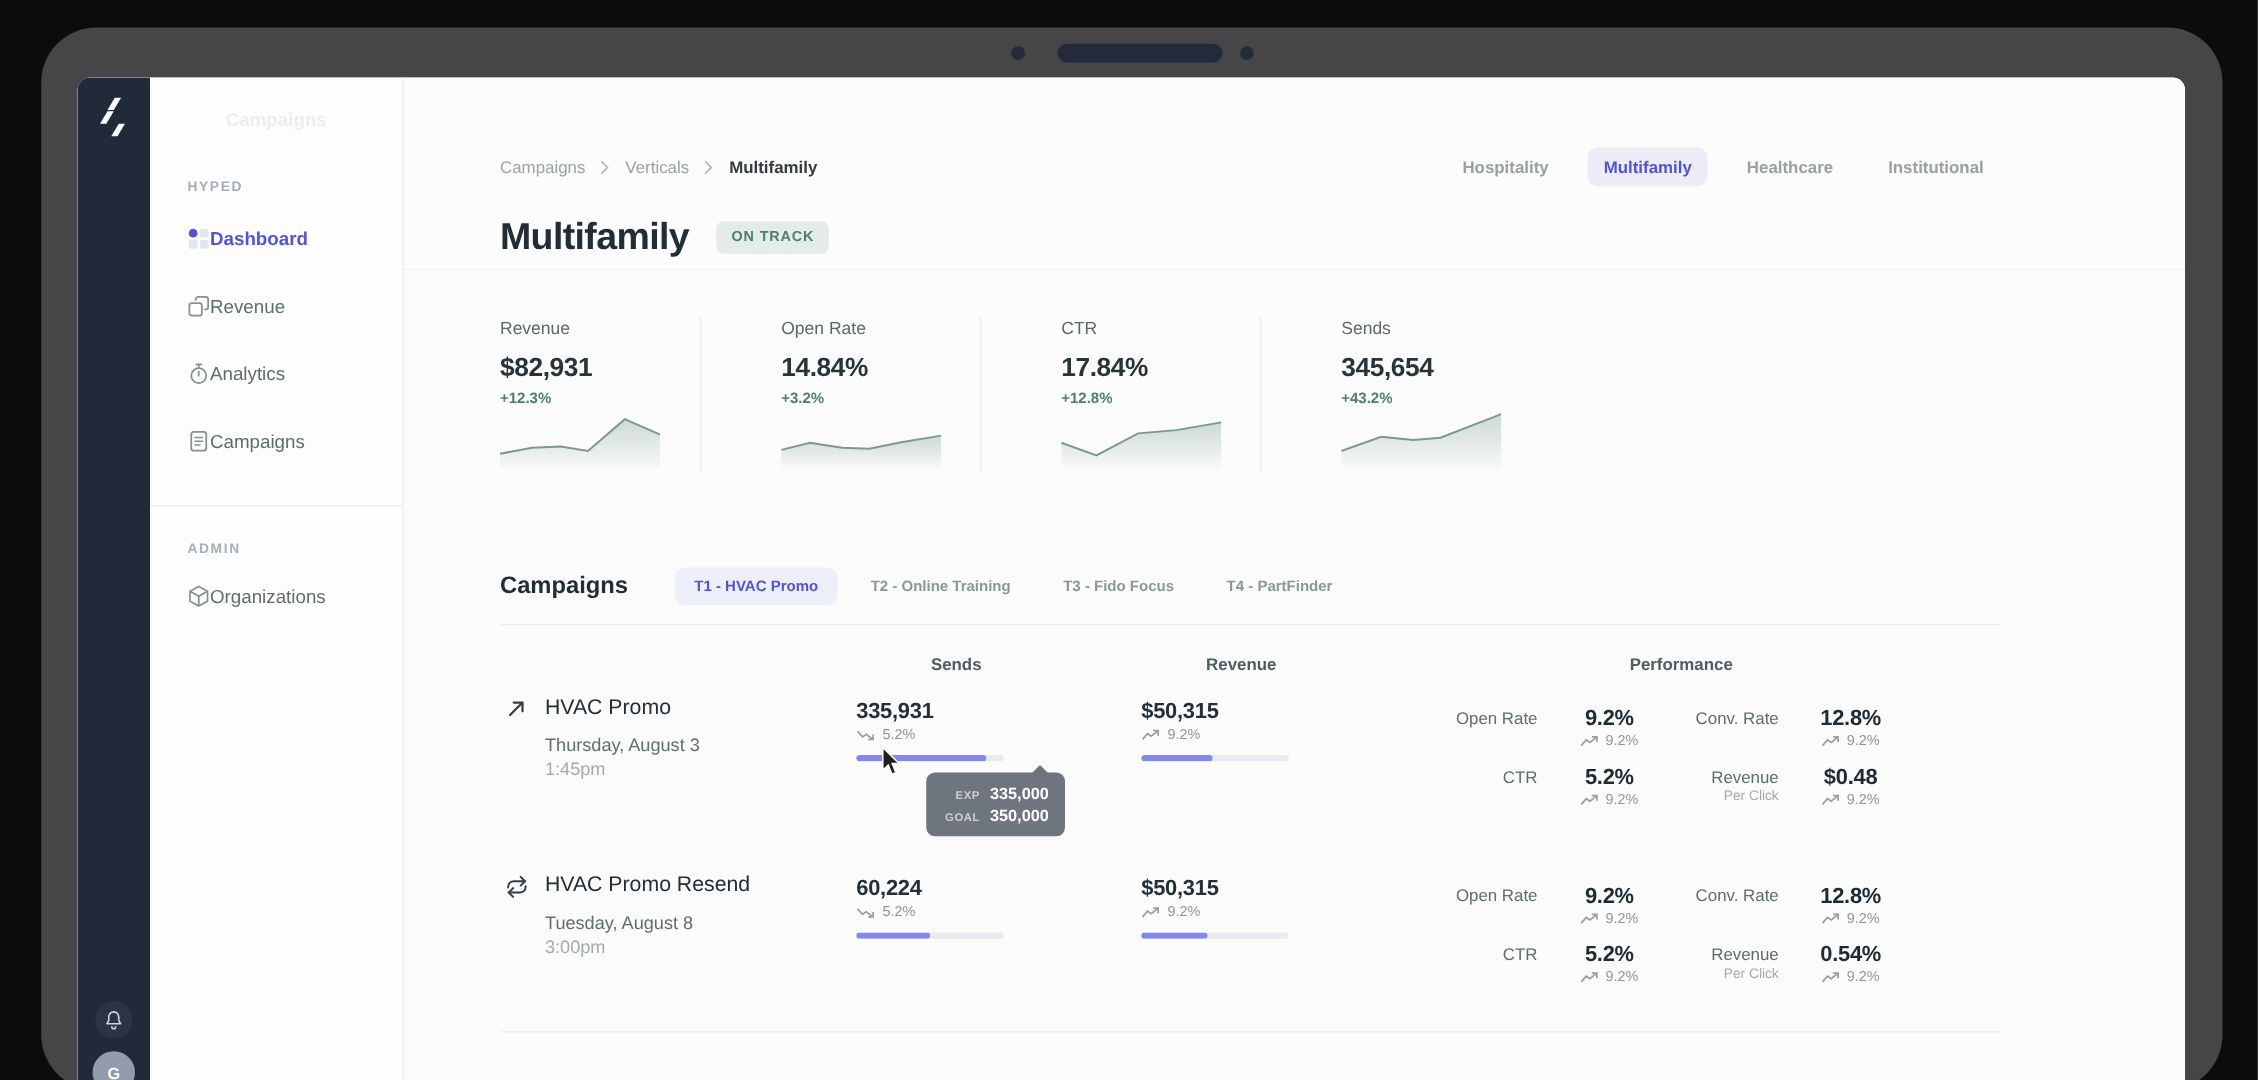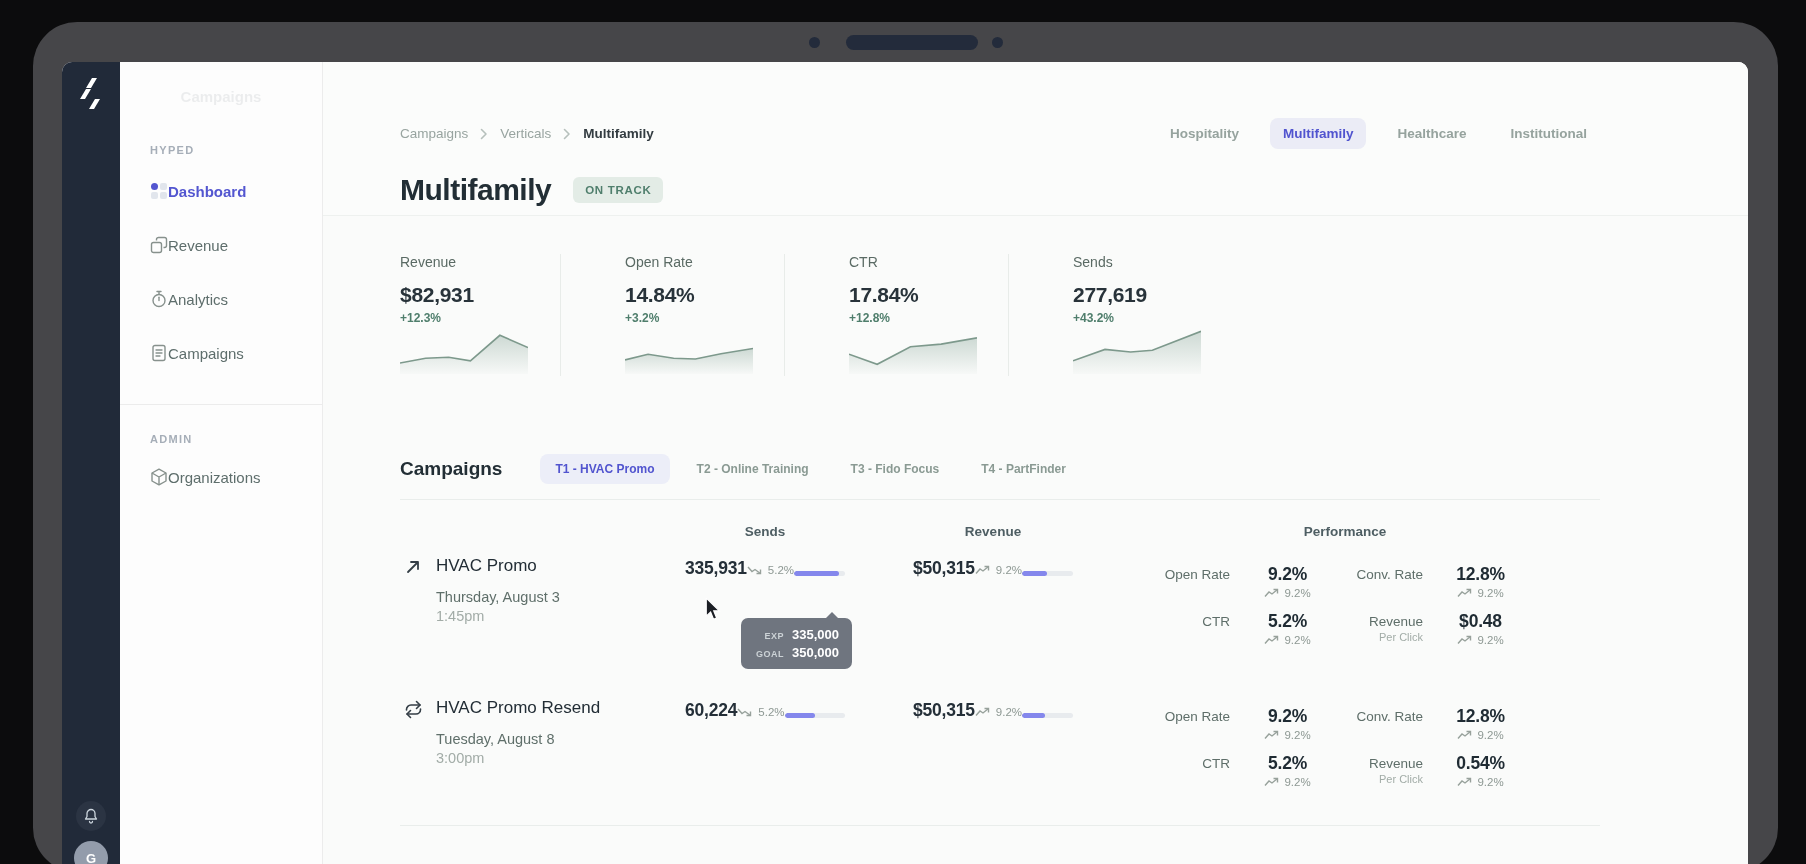--- a/index.html
+++ b/index.html
@@ -63,21 +63,21 @@
   .thead{margin-top:24px;}
   .thead .th{text-align:center;font-size:13.5px;font-weight:600;color:#4e5e63;}
   .trow.r1{margin-top:17px;height:142px;}
   .trow.r2{height:122px;}
   .cell-name{display:flex;padding-left:4px;}
   .row-icon{width:20px;margin-top:2px;}
   .name-block{margin-left:12px;}
   .row-name{font-size:17px;font-weight:400;color:#222d35;}
   .row-date{margin-top:13px;font-size:14.5px;color:#5f6f6a;}
   .row-time{margin-top:3px;font-size:14.5px;color:#a2aca7;}
-  .cell-metric{display:flex;flex-direction:row;align-items:center;position:relative;padding-top:2px;}
+  .cell-metric{display:flex;flex-direction:column;align-items:flex-start;position:relative;padding-top:2px;}
   .metric-value{font-size:17.5px;font-weight:700;color:#242f38;letter-spacing:-.2px;}
   .metric-sub{margin-top:3px;display:flex;align-items:center;gap:6px;font-size:11.5px;color:#8d9893;}
   .bar{margin-top:10px;width:118px;height:5px;border-radius:3px;background:#e8ebee;overflow:hidden;}
   .bar .fill{height:100%;border-radius:3px;background:#8487ec;}
   .cell-perf{display:grid;grid-template-columns:105px 115px 78px 115px;row-gap:12px;padding-top:8px;align-items:start;}
   .pf-label{text-align:right;padding-top:3px;font-size:13.5px;color:#5e6e69;}
   .pf-sublabel{font-size:11px;color:#a2aca7;margin-top:2px;}
   .pf-value{justify-self:center;text-align:center;}
   .pf-num{font-size:17.5px;font-weight:700;color:#1f2b33;letter-spacing:-.2px;}
   .pf-sub{margin-top:2px;display:flex;align-items:center;justify-content:center;gap:5px;font-size:11.5px;color:#8d9893;}
@@ -247,21 +247,21 @@
                         <stop offset="0" stop-color="#8aa79a" stop-opacity="0.4"></stop>
                         <stop offset="1" stop-color="#8aa79a" stop-opacity="0.03"></stop>
                       </linearGradient>
                     </defs>
                     <polygon points="0,26.2 22,36.3 48,18.7 72,16.1 100,9.9 100,46 0,46" fill="url(#sg2)"></polygon>
                     <polyline points="0,26.2 22,36.3 48,18.7 72,16.1 100,9.9" fill="none" stroke="#7d998c" stroke-width="1.6" vector-effect="non-scaling-stroke"></polyline>
                   </svg></div>
               </div>
               <div class="kpi">
                 <div class="kpi-label">Sends</div>
-                <div class="kpi-value">277,619</div>
+                <div class="kpi-value">345,654</div>
                 <div class="kpi-delta">+43.2%</div>
                 <div class="kpi-spark"><svg width="128" height="46" viewBox="0 0 100 46" preserveAspectRatio="none">
                     <defs>
                       <linearGradient id="sg3" x1="0" y1="0" x2="0" y2="1">
                         <stop offset="0" stop-color="#8aa79a" stop-opacity="0.4"></stop>
                         <stop offset="1" stop-color="#8aa79a" stop-opacity="0.03"></stop>
                       </linearGradient>
                     </defs>
                     <polygon points="0,32.8 25,21.4 45,24.0 62,22.2 100,3.3 100,46 0,46" fill="url(#sg3)"></polygon>
                     <polyline points="0,32.8 25,21.4 45,24.0 62,22.2 100,3.3" fill="none" stroke="#7d998c" stroke-width="1.6" vector-effect="non-scaling-stroke"></polyline>

